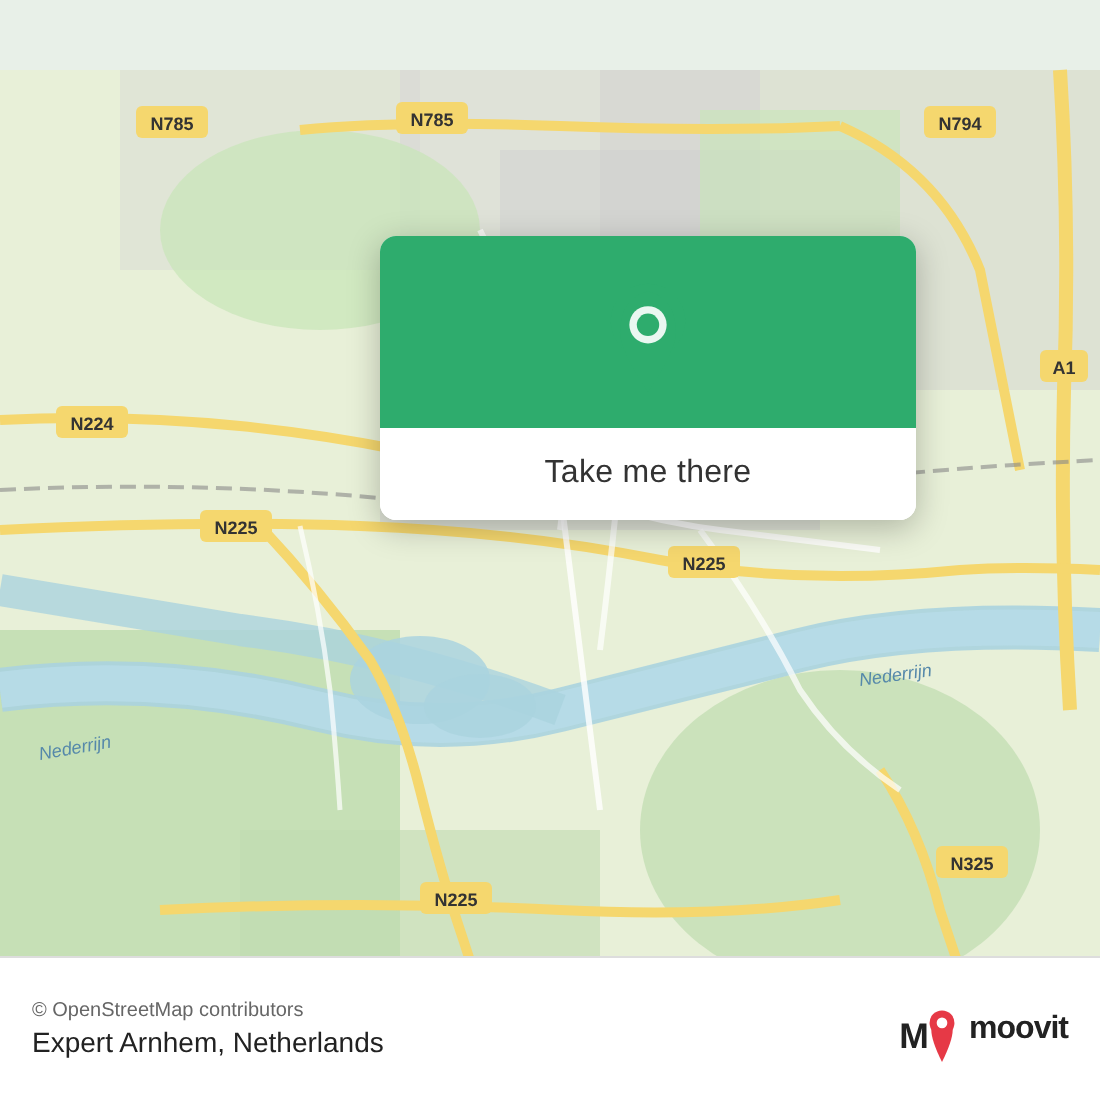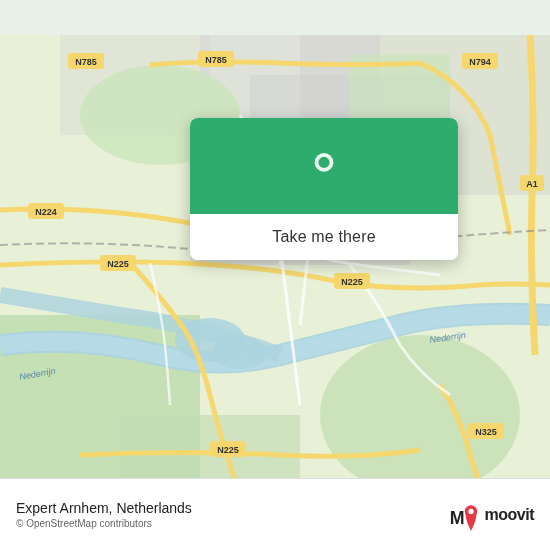--- a/index.html
+++ b/index.html
@@ -205,22 +205,22 @@
         <circle cx="25" cy="24" r="10" fill="white" opacity="0.9"></circle>
         <circle cx="25" cy="24" r="6" fill="#2eac6d"></circle>
       </svg>
     </div>
     <button id="popup-button">Take me there</button>
 
   </div>
 
   <div id="bottom-bar">
     <div id="bottom-left">
+      <span id="osm-credit">© OpenStreetMap contributors</span>
       <span id="location-name">Expert Arnhem, Netherlands</span>
-      <span id="osm-credit">© OpenStreetMap contributors</span>
     </div>
     <div id="moovit-logo">
 
       <svg id="moovit-icon" width="36" height="36" viewBox="0 0 36 36">
         <rect width="36" height="36" rx="4" fill="white"></rect>
 
         <ellipse cx="27" cy="14" rx="7" ry="7" fill="#e63946"></ellipse>
         <path d="M27 36 Q 21 24 21 18 Q 21 10 27 8 Q 33 10 33 18 Q 33 24 27 36Z" fill="#e63946"></path>
         <circle cx="27" cy="14" r="3" fill="white"></circle>
 

